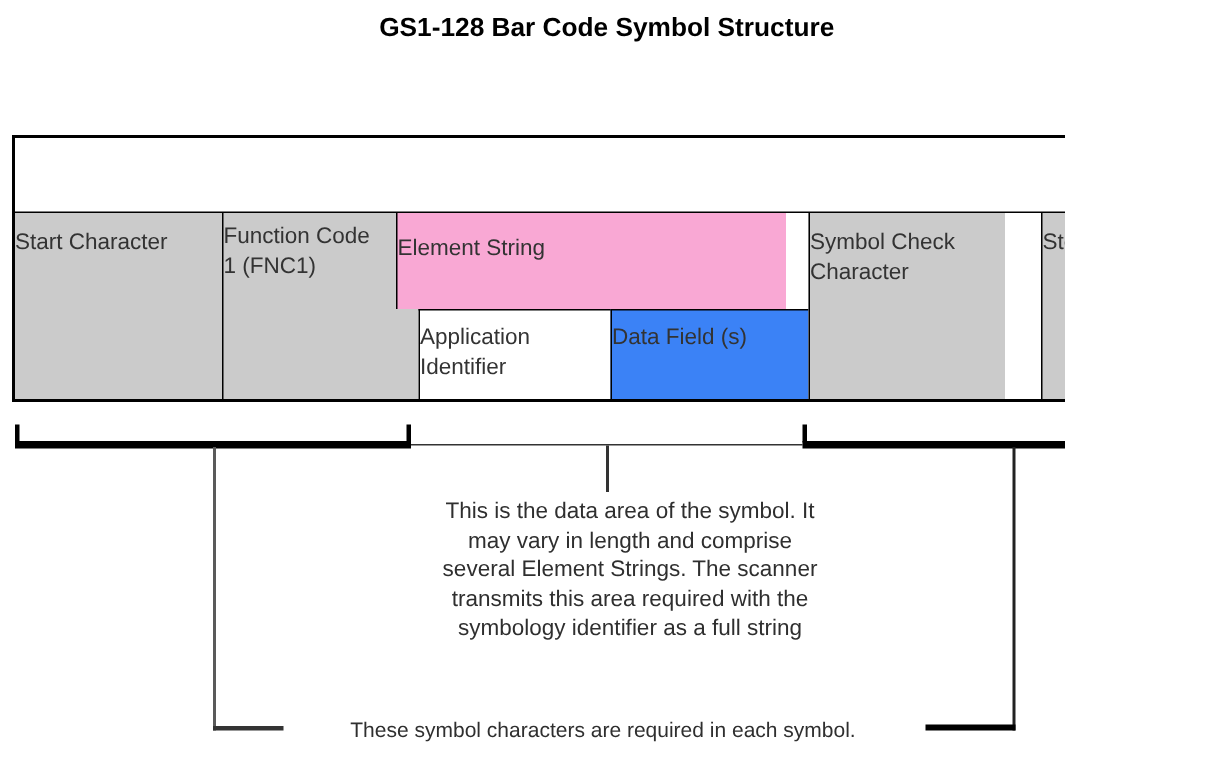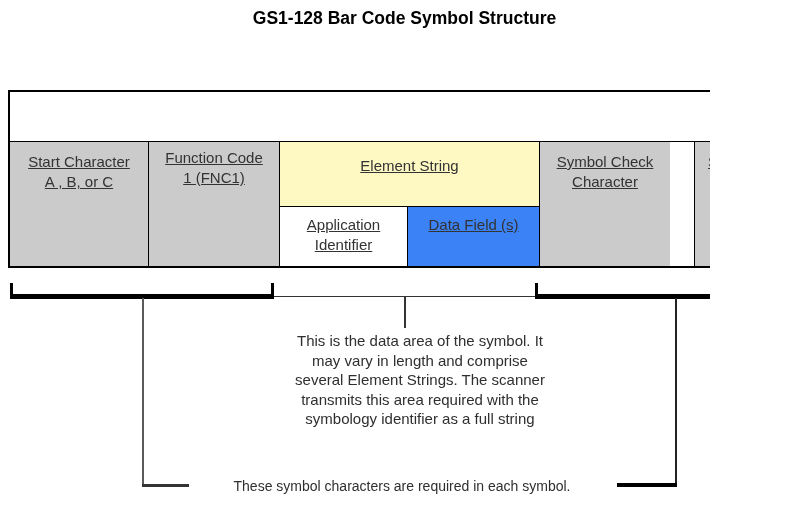--- a/index.html
+++ b/index.html
@@ -10,27 +10,27 @@
   .abs{position:absolute;box-sizing:border-box;}
   #page-title{
     top:8px;left:0;width:809px;text-align:center;
     font-size:17.5px;font-weight:bold;color:#000;
   }
   
   #structure-table{
     left:8px;top:90px;width:792px;height:178px;
     border:2px solid #000;background:#fff;
   }
-  .cell{position:absolute;box-sizing:border-box;text-align:center;
-        font-size:15px;line-height:20px;color:#333;text-decoration:underline;}
+  .cell{position:absolute;box-sizing:border-box;text-align:left;
+        font-size:15px;line-height:20px;color:#333;}
   .gray{background:#cbcbcb;}
   #row-top{left:0;top:0;width:788px;height:50px;border-bottom:1.5px solid #000;background:#fff;}
   #cell-start{left:0;top:50px;width:138px;height:124px;padding-top:10px;}
   #cell-fnc1{left:138px;top:50px;width:131px;height:124px;border-left:1.5px solid #000;padding-top:6px;}
-  #cell-element-string{left:269px;top:50px;width:260px;height:64px;border-left:1.5px solid #000;background:#fef9c3;padding-top:14px;}
+  #cell-element-string{left:254px;top:50px;width:260px;height:64px;border-left:1.5px solid #000;background:#f9a8d4;padding-top:14px;}
   #cell-app-id{left:269px;top:114px;width:128px;height:60px;border-left:1.5px solid #000;border-top:1.5px solid #000;background:#fff;padding-top:8px;}
   #cell-data-field{left:397px;top:114px;width:132px;height:60px;border-left:1.5px solid #000;border-top:1.5px solid #000;background:#3b82f6;padding-top:8px;}
   #cell-symbol-check{left:529px;top:50px;width:131px;height:124px;border-left:1.5px solid #000;padding-top:10px;}
   #cell-stop{left:684px;top:50px;width:128px;height:124px;border-left:1.5px solid #000;padding-top:10px;}
   
   .line{position:absolute;background:#000;}
   #bracket-left-line{left:10px;top:294px;width:264px;height:4.5px;}
   #bracket-left-tick-a{left:10px;top:283px;width:3px;height:12px;}
   #bracket-left-tick-b{left:271px;top:283px;width:3px;height:12px;}
   #mid-thin-line{left:274px;top:295.5px;width:261px;height:1.5px;background:#333;}
@@ -57,21 +57,20 @@
 
 <div id="canvas">
 
   <div id="page-title" class="abs">GS1-128 Bar Code Symbol Structure</div>
 
   <div id="structure-table" class="abs">
     <div id="row-top" class="cell"></div>
 
     <div id="cell-start" class="cell gray">
       <div>Start Character</div>
-      <div>A , B, or C</div>
     </div>
 
     <div id="cell-fnc1" class="cell gray">
       <div>Function Code</div>
       <div>1 (FNC1)</div>
     </div>
 
     <div id="cell-element-string" class="cell">
       <div>Element String</div>
     </div>

